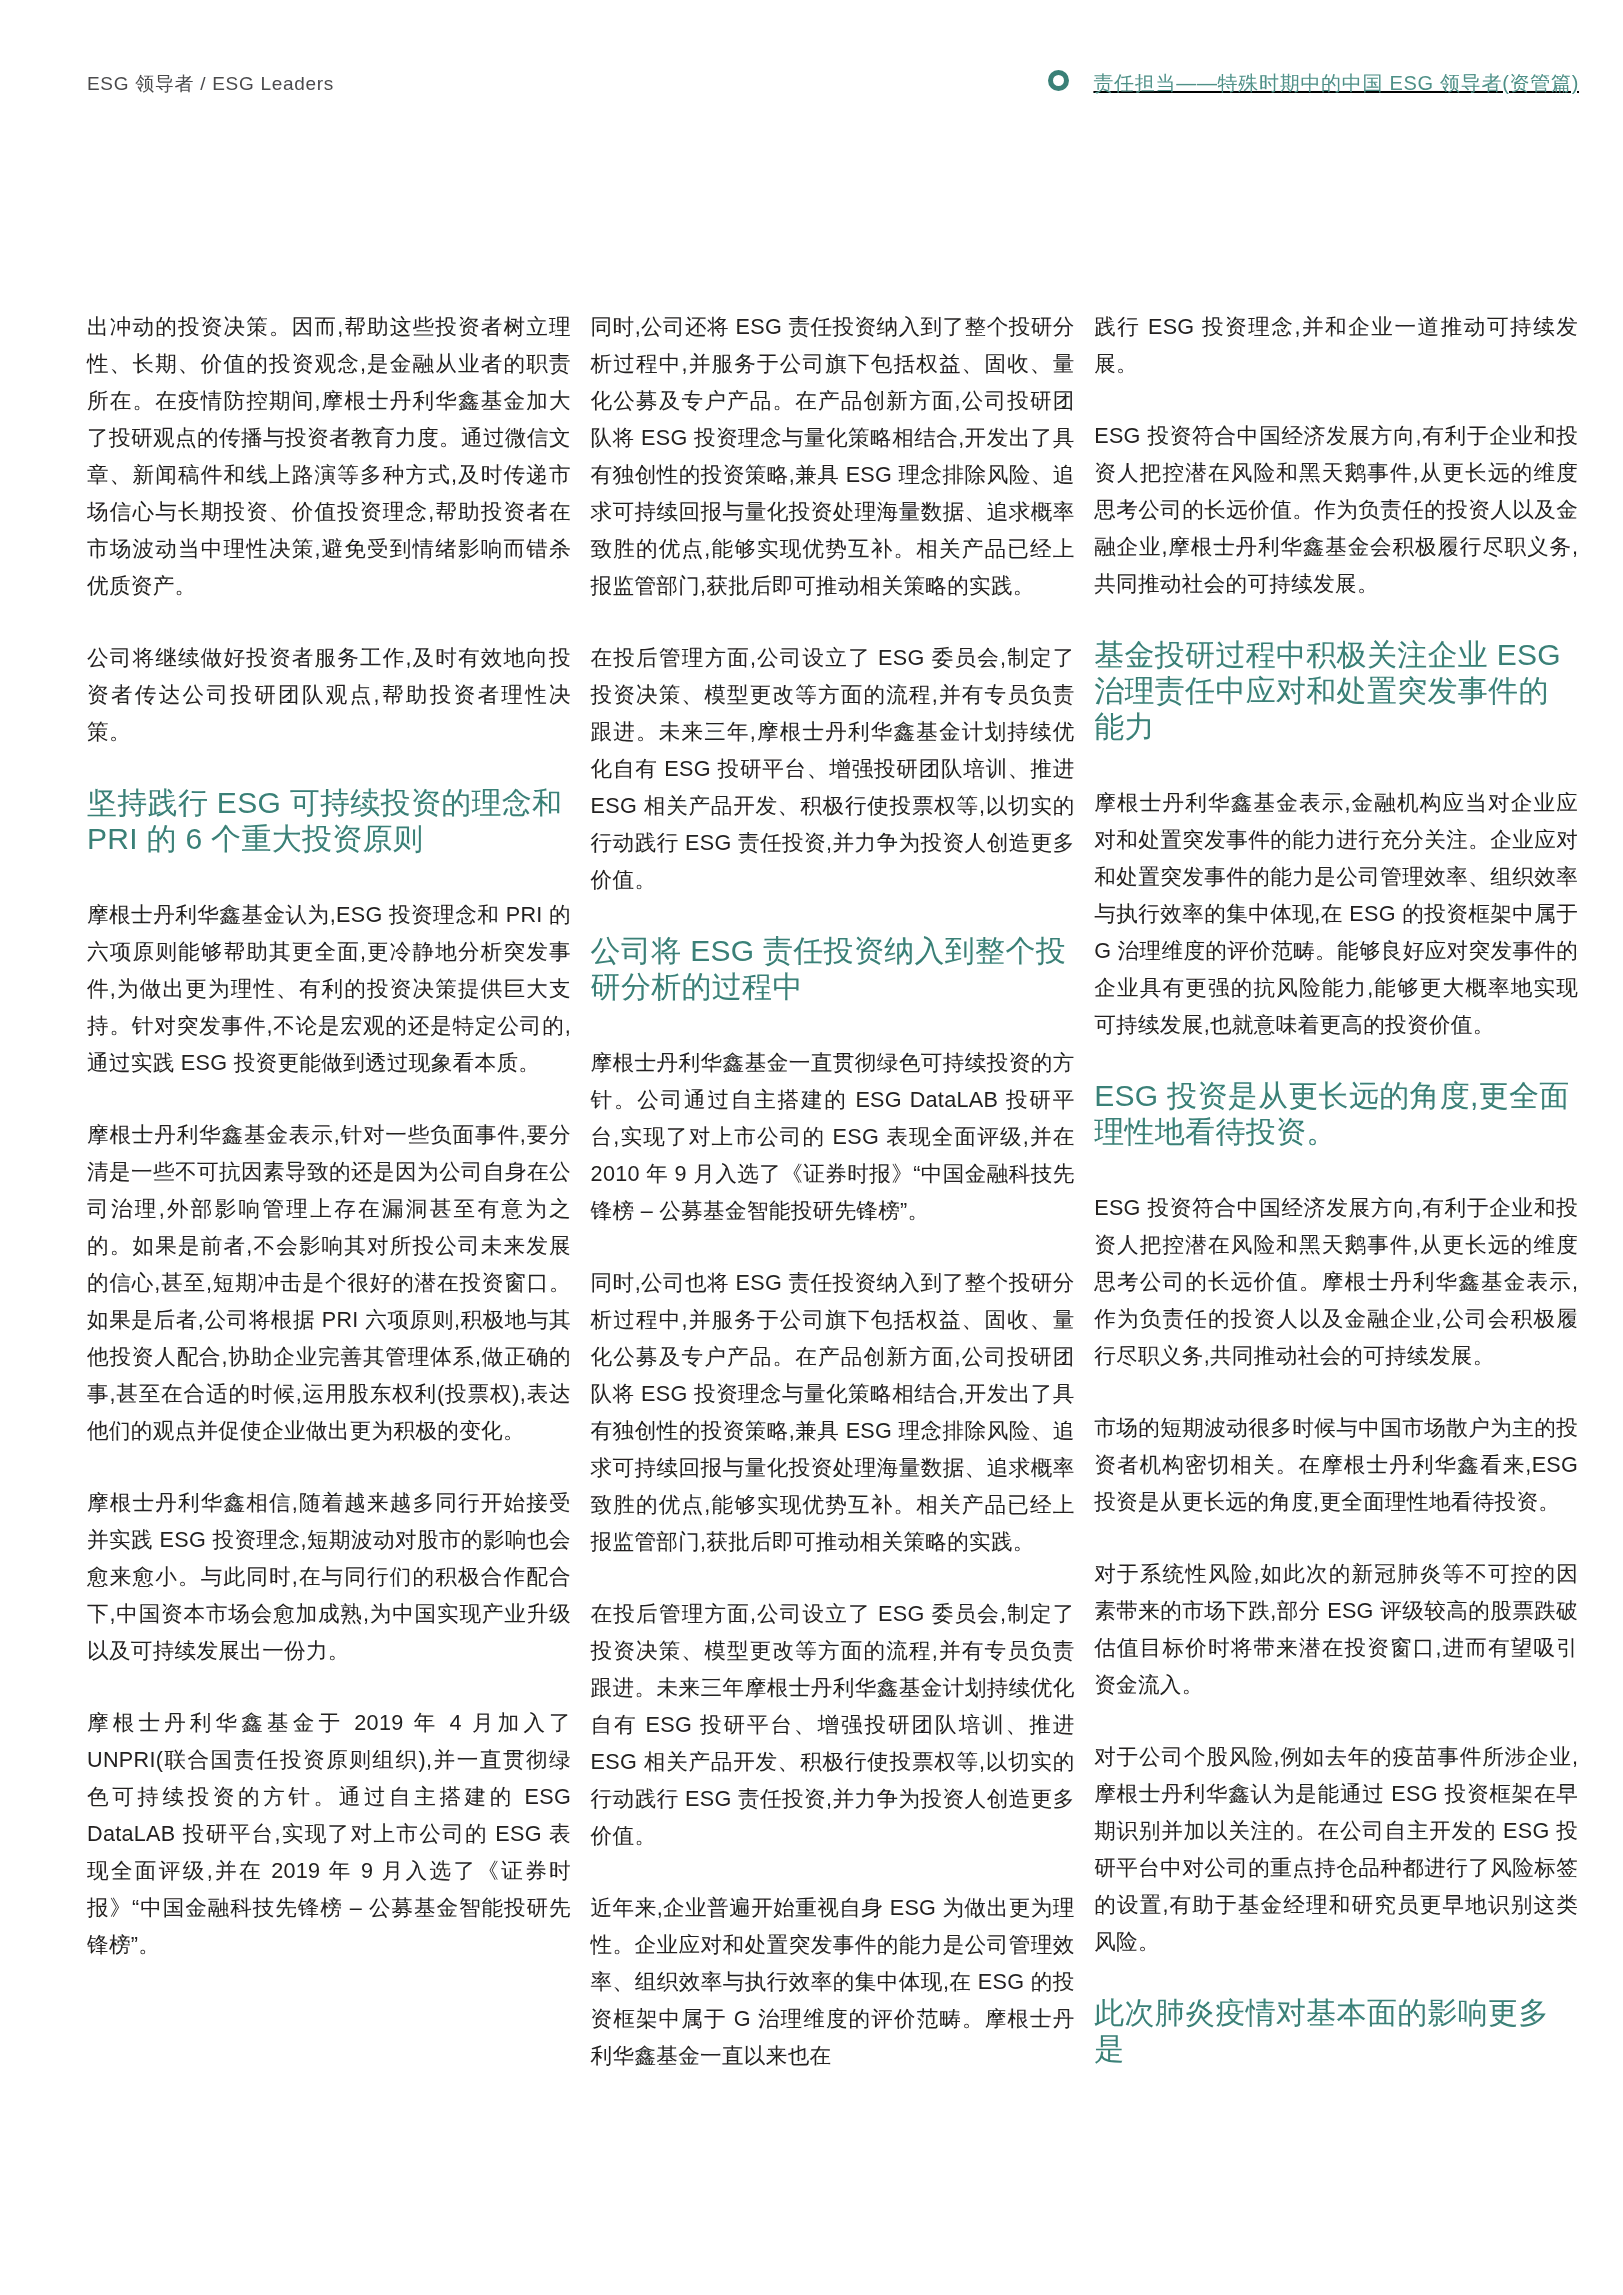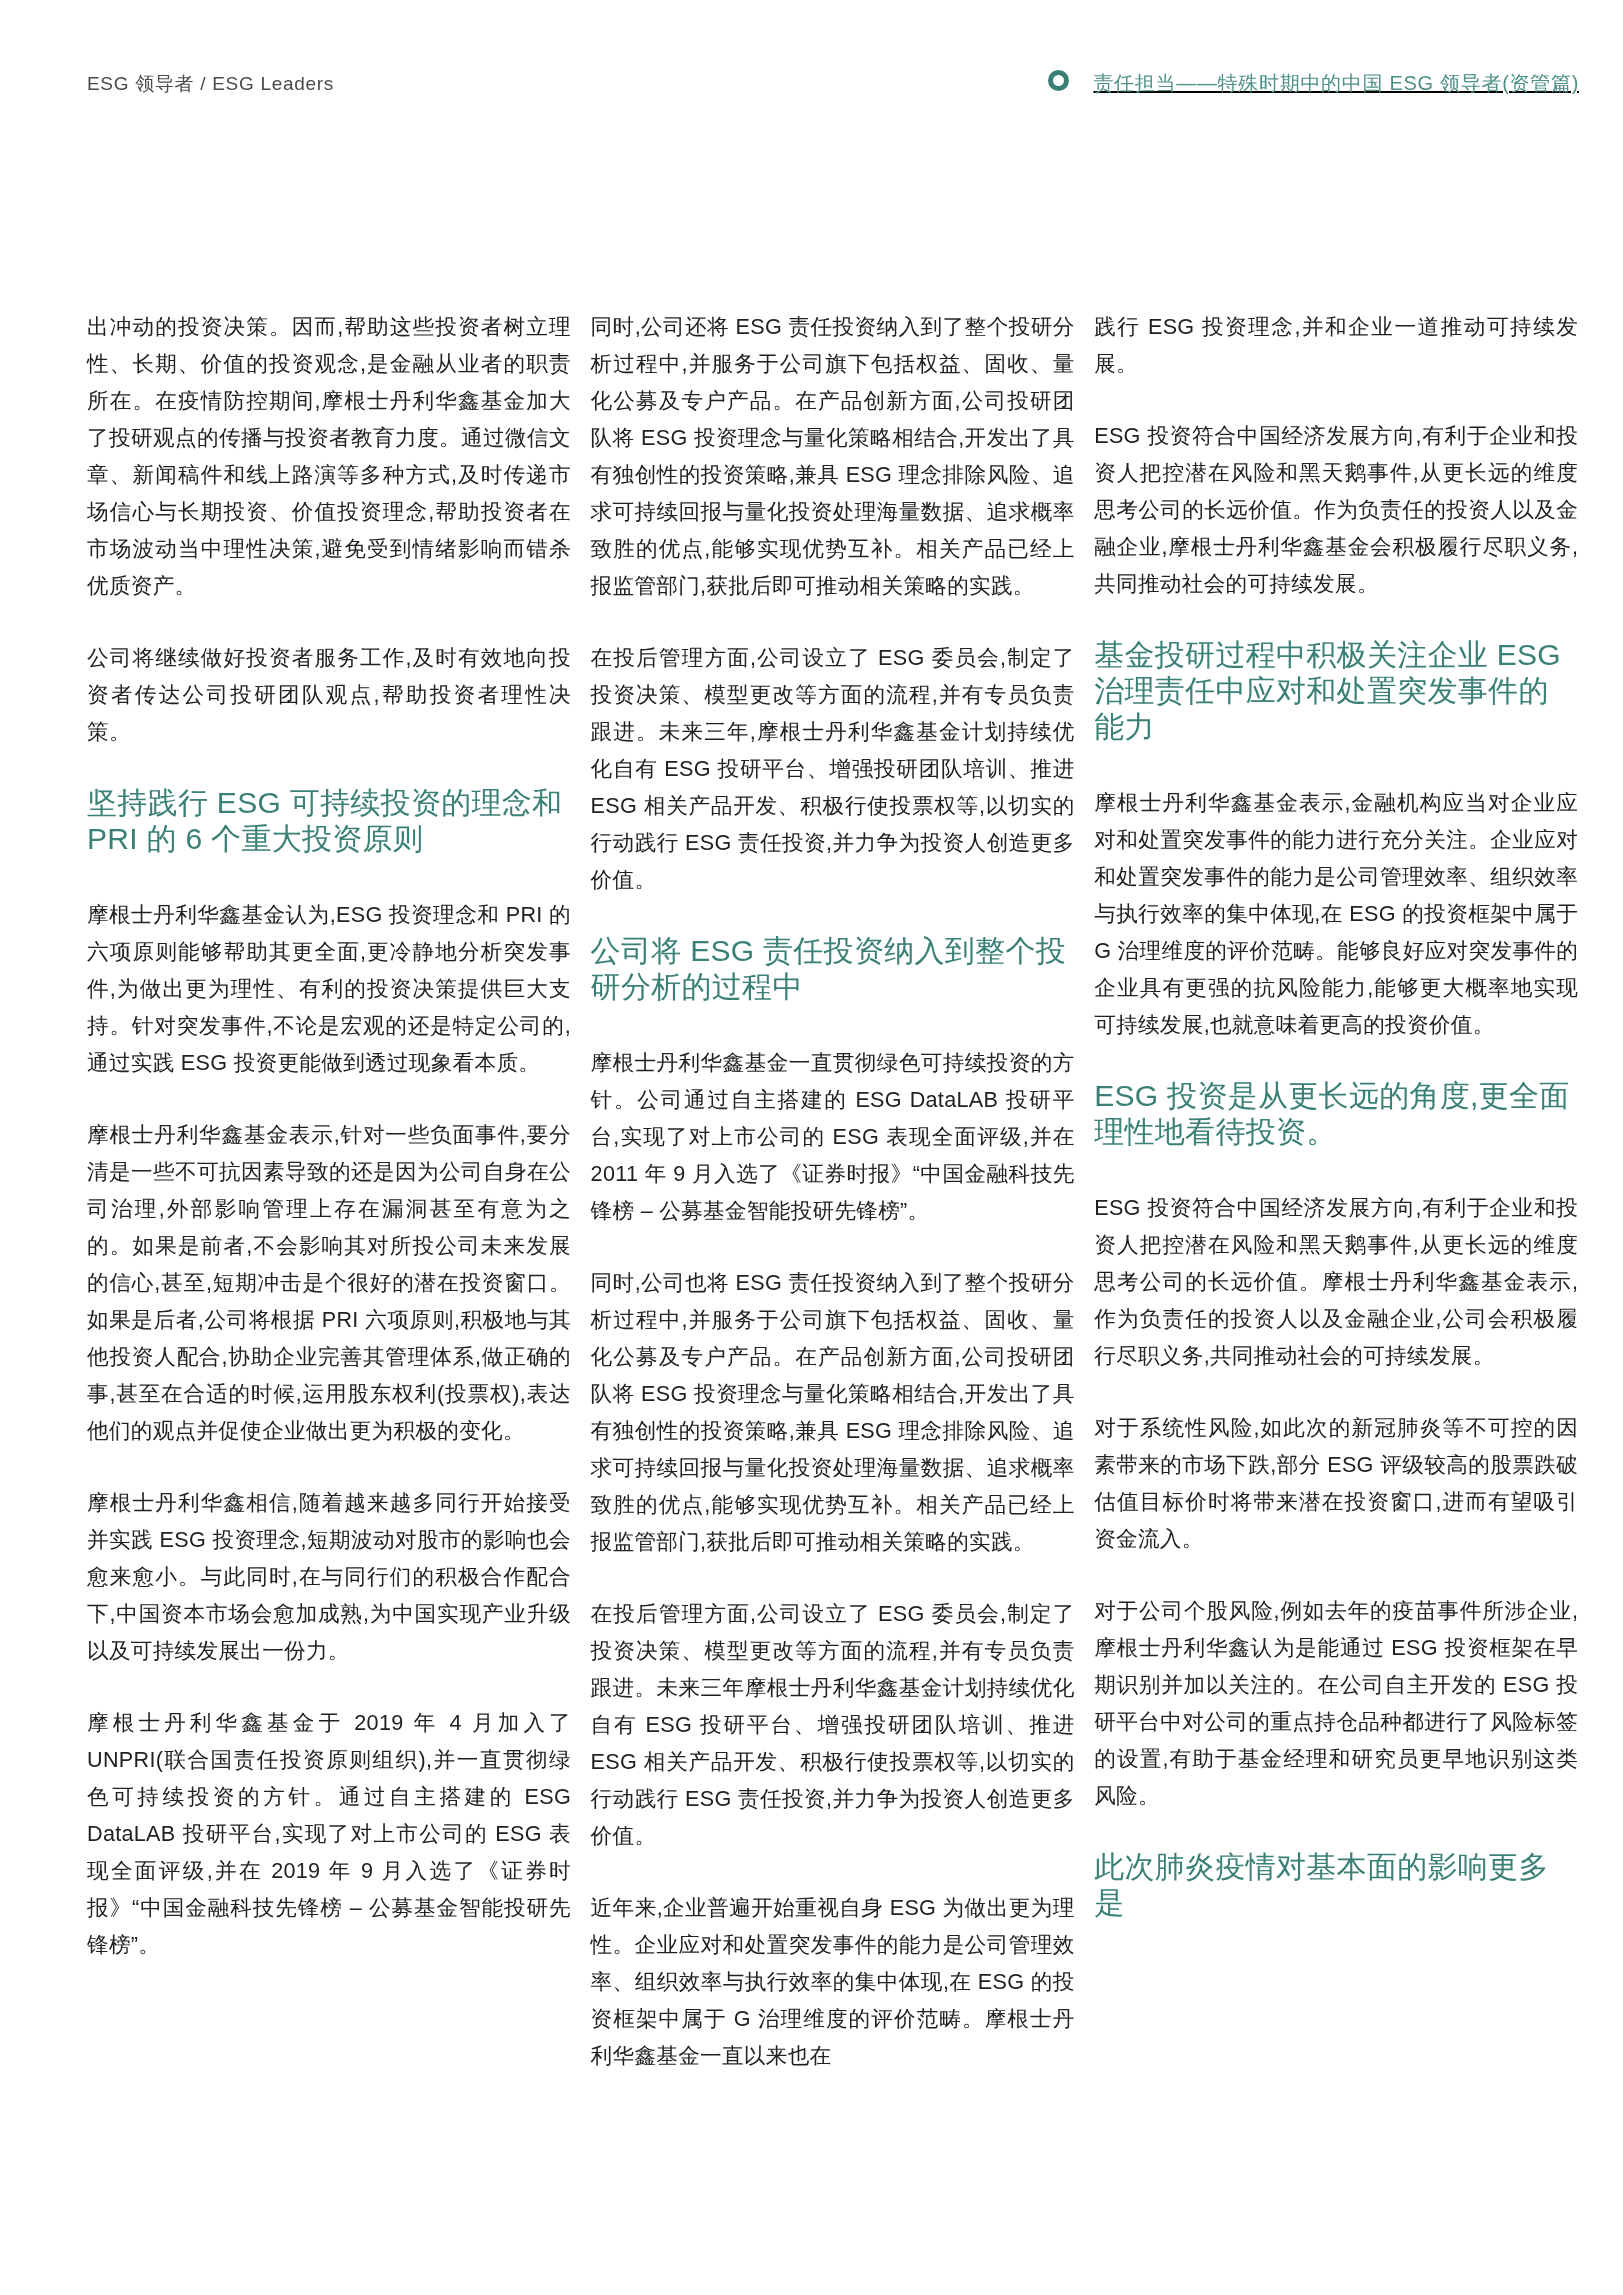--- a/index.html
+++ b/index.html
@@ -102,32 +102,33 @@
         <h2 class="col-heading">坚持践行 ESG 可持续投资的理念和 PRI 的 6 个重大投资原则</h2>
         <p class="body-para">摩根士丹利华鑫基金认为,ESG 投资理念和 PRI 的六项原则能够帮助其更全面,更冷静地分析突发事件,为做出更为理性、有利的投资决策提供巨大支持。针对突发事件,不论是宏观的还是特定公司的,通过实践 ESG 投资更能做到透过现象看本质。</p>
         <p class="body-para">摩根士丹利华鑫基金表示,针对一些负面事件,要分清是一些不可抗因素导致的还是因为公司自身在公司治理,外部影响管理上存在漏洞甚至有意为之的。如果是前者,不会影响其对所投公司未来发展的信心,甚至,短期冲击是个很好的潜在投资窗口。如果是后者,公司将根据 PRI 六项原则,积极地与其他投资人配合,协助企业完善其管理体系,做正确的事,甚至在合适的时候,运用股东权利(投票权),表达他们的观点并促使企业做出更为积极的变化。</p>
         <p class="body-para">摩根士丹利华鑫相信,随着越来越多同行开始接受并实践 ESG 投资理念,短期波动对股市的影响也会愈来愈小。与此同时,在与同行们的积极合作配合下,中国资本市场会愈加成熟,为中国实现产业升级以及可持续发展出一份力。</p>
         <p class="body-para">摩根士丹利华鑫基金于 2019 年 4 月加入了 UNPRI(联合国责任投资原则组织),并一直贯彻绿色可持续投资的方针。通过自主搭建的 ESG DataLAB 投研平台,实现了对上市公司的 ESG 表现全面评级,并在 2019 年 9 月入选了《证券时报》“中国金融科技先锋榜 – 公募基金智能投研先锋榜”。</p>
       </div>
     <div class="column">
         <p class="body-para">同时,公司还将 ESG 责任投资纳入到了整个投研分析过程中,并服务于公司旗下包括权益、固收、量化公募及专户产品。在产品创新方面,公司投研团队将 ESG 投资理念与量化策略相结合,开发出了具有独创性的投资策略,兼具 ESG 理念排除风险、追求可持续回报与量化投资处理海量数据、追求概率致胜的优点,能够实现优势互补。相关产品已经上报监管部门,获批后即可推动相关策略的实践。</p>
         <p class="body-para">在投后管理方面,公司设立了 ESG 委员会,制定了投资决策、模型更改等方面的流程,并有专员负责跟进。未来三年,摩根士丹利华鑫基金计划持续优化自有 ESG 投研平台、增强投研团队培训、推进 ESG 相关产品开发、积极行使投票权等,以切实的行动践行 ESG 责任投资,并力争为投资人创造更多价值。</p>
         <h2 class="col-heading">公司将 ESG 责任投资纳入到整个投研分析的过程中</h2>
-        <p class="body-para">摩根士丹利华鑫基金一直贯彻绿色可持续投资的方针。公司通过自主搭建的 ESG DataLAB 投研平台,实现了对上市公司的 ESG 表现全面评级,并在 2011 年 9 月入选了《证券时报》“中国金融科技先锋榜 – 公募基金智能投研先锋榜”。</p>
+        <p class="body-para">摩根士丹利华鑫基金一直贯彻绿色可持续投资的方针。公司通过自主搭建的 ESG DataLAB 投研平台,实现了对上市公司的 ESG 表现全面评级,并在 2010 年 9 月入选了《证券时报》“中国金融科技先锋榜 – 公募基金智能投研先锋榜”。</p>
         <p class="body-para">同时,公司也将 ESG 责任投资纳入到了整个投研分析过程中,并服务于公司旗下包括权益、固收、量化公募及专户产品。在产品创新方面,公司投研团队将 ESG 投资理念与量化策略相结合,开发出了具有独创性的投资策略,兼具 ESG 理念排除风险、追求可持续回报与量化投资处理海量数据、追求概率致胜的优点,能够实现优势互补。相关产品已经上报监管部门,获批后即可推动相关策略的实践。</p>
         <p class="body-para">在投后管理方面,公司设立了 ESG 委员会,制定了投资决策、模型更改等方面的流程,并有专员负责跟进。未来三年摩根士丹利华鑫基金计划持续优化自有 ESG 投研平台、增强投研团队培训、推进 ESG 相关产品开发、积极行使投票权等,以切实的行动践行 ESG 责任投资,并力争为投资人创造更多价值。</p>
         <p class="body-para">近年来,企业普遍开始重视自身 ESG 为做出更为理性。企业应对和处置突发事件的能力是公司管理效率、组织效率与执行效率的集中体现,在 ESG 的投资框架中属于 G 治理维度的评价范畴。摩根士丹利华鑫基金一直以来也在</p>
       </div>
     <div class="column">
         <p class="body-para">践行 ESG 投资理念,并和企业一道推动可持续发展。</p>
         <p class="body-para">ESG 投资符合中国经济发展方向,有利于企业和投资人把控潜在风险和黑天鹅事件,从更长远的维度思考公司的长远价值。作为负责任的投资人以及金融企业,摩根士丹利华鑫基金会积极履行尽职义务,共同推动社会的可持续发展。</p>
         <h2 class="col-heading">基金投研过程中积极关注企业 ESG 治理责任中应对和处置突发事件的能力</h2>
         <p class="body-para">摩根士丹利华鑫基金表示,金融机构应当对企业应对和处置突发事件的能力进行充分关注。企业应对和处置突发事件的能力是公司管理效率、组织效率与执行效率的集中体现,在 ESG 的投资框架中属于 G 治理维度的评价范畴。能够良好应对突发事件的企业具有更强的抗风险能力,能够更大概率地实现可持续发展,也就意味着更高的投资价值。</p>
         <h2 class="col-heading">ESG 投资是从更长远的角度,更全面理性地看待投资。</h2>
         <p class="body-para">ESG 投资符合中国经济发展方向,有利于企业和投资人把控潜在风险和黑天鹅事件,从更长远的维度思考公司的长远价值。摩根士丹利华鑫基金表示,作为负责任的投资人以及金融企业,公司会积极履行尽职义务,共同推动社会的可持续发展。</p>
+        <p class="body-para">市场的短期波动很多时候与中国市场散户为主的投资者机构密切相关。在摩根士丹利华鑫看来,ESG 投资是从更长远的角度,更全面理性地看待投资。</p>
         <p class="body-para">对于系统性风险,如此次的新冠肺炎等不可控的因素带来的市场下跌,部分 ESG 评级较高的股票跌破估值目标价时将带来潜在投资窗口,进而有望吸引资金流入。</p>
         <p class="body-para">对于公司个股风险,例如去年的疫苗事件所涉企业,摩根士丹利华鑫认为是能通过 ESG 投资框架在早期识别并加以关注的。在公司自主开发的 ESG 投研平台中对公司的重点持仓品种都进行了风险标签的设置,有助于基金经理和研究员更早地识别这类风险。</p>
         <h2 class="col-heading">此次肺炎疫情对基本面的影响更多是</h2>
       </div>
   </div>
 
 </div>
 
 
 </body></html>

